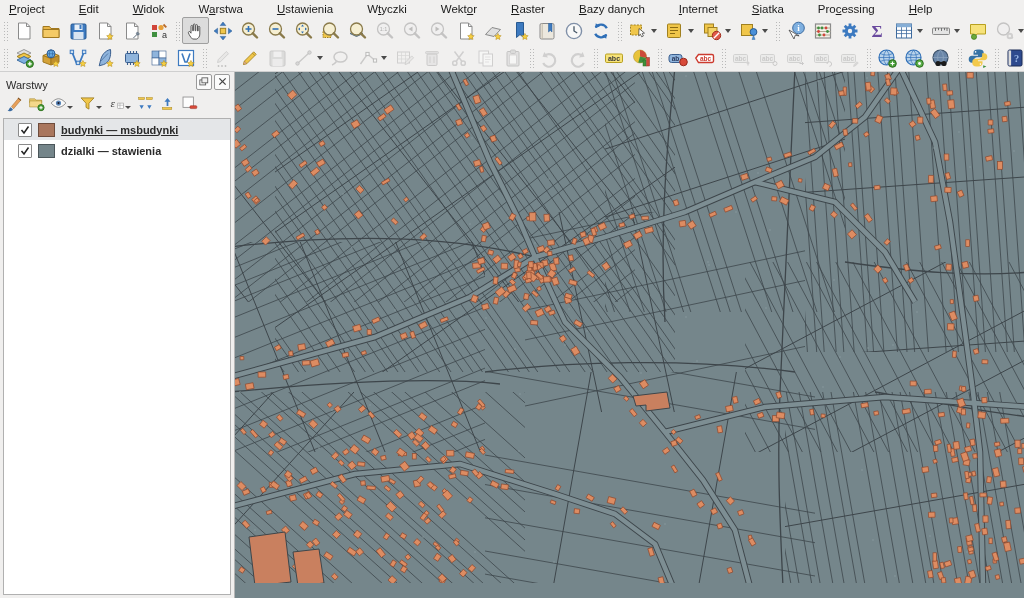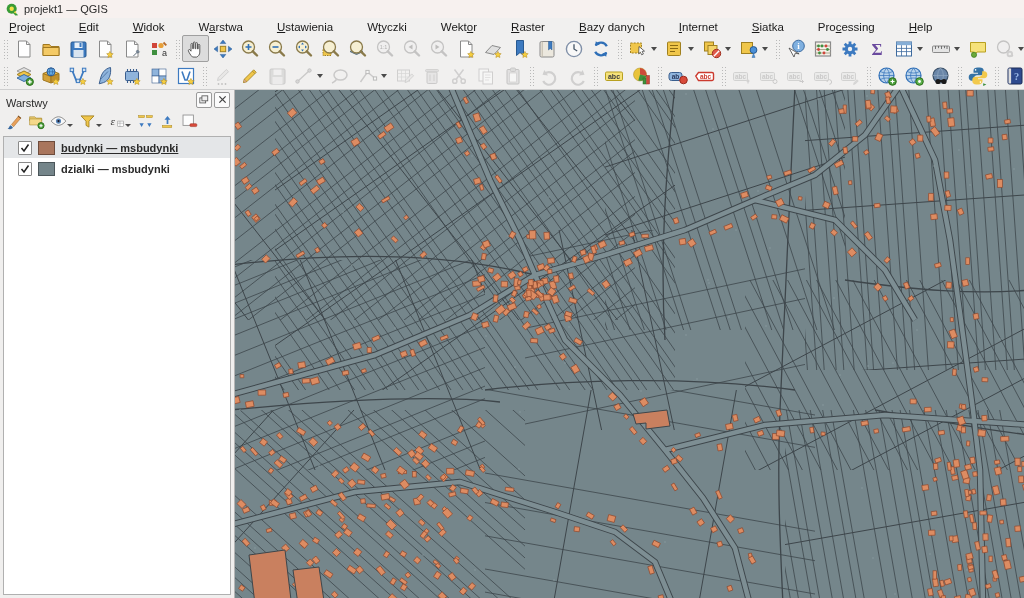--- a/index.html
+++ b/index.html
@@ -37,31 +37,20 @@
   .llabel.bold{font-weight:bold;}
   .llabel.underline{text-decoration:underline;}
   .llabel.italic{font-style:italic;color:#8a8a8a;}
   .map-canvas{flex:1;position:relative;background:#75868b;min-width:0;}
   .map-canvas svg{position:absolute;left:0;top:0;}
 </style>
 </head>
 <body>
 
 <div class="window">
-  <div class="titlebar">
-    <span style="display:flex;">
-      <svg width="13" height="13" viewBox="0 0 16 16">
-        <circle cx="7" cy="7" r="6.2" fill="#3a9b35"></circle>
-        <circle cx="7" cy="7" r="2.7" fill="#f4e04a"></circle>
-        <path d="M9.5 9.5 L15 15 L11.5 15.5 L9 12.5 z" fill="#3a9b35"></path>
-        <rect x="10.2" y="10.2" width="2.2" height="2.2" fill="#f4e04a" transform="rotate(45 11.3 11.3)"></rect>
-      </svg>
-    </span>
-    <span>projekt1 — QGIS</span>
-  </div>
 
   <div class="menubar" id="menubar">
       <span class="menu-item"><u>P</u>roject</span>
       <span class="menu-item"><u>E</u>dit</span>
       <span class="menu-item"><u>W</u>idok</span>
       <span class="menu-item">W<u>a</u>rstwa</span>
       <span class="menu-item"><u>U</u>stawienia</span>
       <span class="menu-item">W<u>t</u>yczki</span>
       <span class="menu-item">Wekt<u>o</u>r</span>
       <span class="menu-item"><u>R</u>aster</span>
@@ -850,21 +839,21 @@
             <span class="lswatch" style="background: rgb(169, 118, 93);"></span>
             <span class="llabel bold underline">budynki — msbudynki</span>
           </div>
           <div class="lrow">
             <span class="lcheck">
               <svg width="10" height="10" viewBox="0 0 10 10">
                 <path d="M1.5 5l2.5 3 4.5-6.5" fill="none" stroke="#222" stroke-width="1.5"></path>
               </svg>
             </span>
             <span class="lswatch" style="background: rgb(116, 133, 138);"></span>
-            <span class="llabel bold">dzialki — msbudynki</span>
+            <span class="llabel bold">dzialki — stawienia</span>
           </div>
         </div>
     </div>
     <div class="map-canvas" id="mapCanvas">
         <svg width="790" height="511" viewBox="0 0 790 511">
           <rect width="790" height="511" fill="#75868b"></rect>
           <clipPath id="b0">
             <rect x="-30" y="-30" width="430" height="260"></rect>
           </clipPath>
           <g clip-path="url(#b0)">

